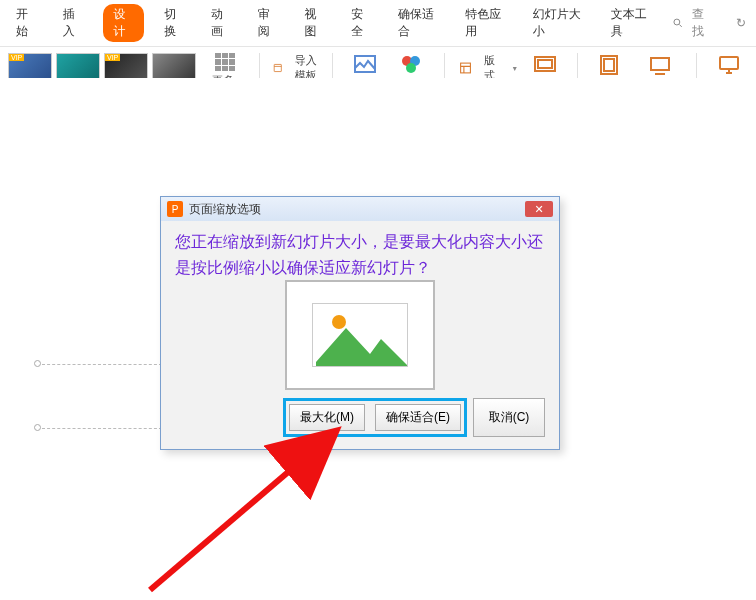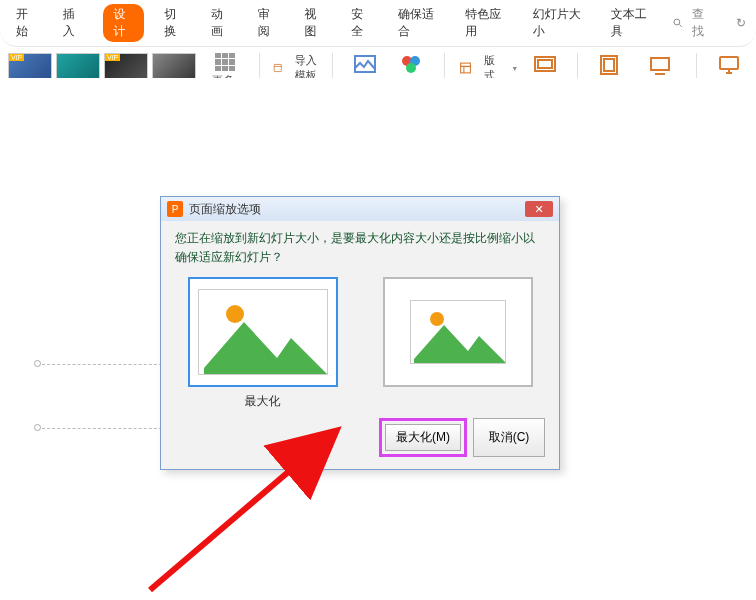--- a/index.html
+++ b/index.html
@@ -1,18 +1,18 @@
 <!DOCTYPE html>
 <html><head>
   <meta charset="utf-8">
   <style>
     * { margin: 0; padding: 0; box-sizing: border-box; font-family: "Microsoft YaHei", sans-serif; }
     body { width: 756px; height: 600px; background: #fff; overflow: hidden; position: relative; }
 
-    .menubar { display: flex; align-items: center; gap: 14px; padding: 4px 10px; font-size: 12px; color: #333; border-bottom: 1px solid #e5e5e5; border-radius: 17px; }
+    .menubar { display: flex; align-items: center; gap: 14px; padding: 4px 10px; font-size: 12px; color: #333; border-bottom: 1px solid #e5e5e5; }
     .menubar .tab { padding: 2px 6px; cursor: pointer; }
     .menubar .tab.active { background: #ff6a00; color: #fff; border-radius: 10px; padding: 2px 10px; }
     .menubar .search { margin-left: auto; display: flex; align-items: center; gap: 8px; color: #888; }
     .menubar .search svg { width: 14px; height: 14px; }
 
     .toolbar { display: flex; align-items: flex-start; padding: 6px 8px 4px; gap: 10px; border-bottom: 1px solid #ddd; }
     .thumb-row { display: flex; gap: 4px; align-items: center; }
     .thumb { width: 44px; height: 30px; border: 1px solid #ccc; background: #e9eef5; position: relative; }
     .thumb.blue { background: linear-gradient(135deg,#4a7bbd,#2a4e8a); }
     .thumb.teal { background: linear-gradient(135deg,#1fa2a2,#0d6d6d); }
@@ -35,31 +35,31 @@
     .canvas-area { position:absolute; top:78px; left:0; right:0; bottom:0; background:#fff; }
     .connector-dot { position:absolute; width:7px; height:7px; border:1px solid #aaa; border-radius:50%; background:#fff; }
     .connector-line { position:absolute; height:0; border-top:1px dashed #bbb; }
 
     .dialog-backdrop { position:absolute; top:0; left:0; right:0; bottom:0; }
     .dialog { position:absolute; left:160px; top:196px; width:400px; background:#f2f2f2; border:1px solid #7a9fce; box-shadow:4px 4px 8px rgba(0,0,0,.15); }
     .dlg-title { background:linear-gradient(#eaf1fb,#d7e4f5); height:24px; display:flex; align-items:center; padding:0 6px; font-size:12px; color:#333; }
     .dlg-title .p-icon{ width:16px;height:16px;background:#ff6a00;color:#fff;display:flex;align-items:center;justify-content:center;font-size:10px;border-radius:2px;margin-right:6px;}
     .dlg-close { margin-left:auto; width:28px; height:16px; background:#d9534f; color:#fff; display:flex; align-items:center; justify-content:center; border-radius:2px; font-size:11px; cursor:pointer;}
     .dlg-body { padding:8px 14px 12px; }
-    .dlg-msg { font-size:12px; color:#14532d; line-height:1.6; margin-bottom:10px; }
+    .dlg-msg { font-size:16px; color:#6d28d9; line-height:1.6; }
     .choice-row { display:flex; justify-content:space-around; gap:20px; margin-bottom:8px;}
     .choice { text-align:center; }
     .choice .box { width:150px; height:110px; border:2px solid; padding:6px; background:#fff; display:flex; align-items:center; justify-content:center; cursor:pointer;}
     .choice.sel .box { border-color:#3a8fe8; }
     .choice.un .box { border-color:#bbb; }
     .choice .lbl { font-size:12px; margin-top:6px; color:#333; }
     .pic { width:130px; height:86px; border:1px solid #ccc; background:#fff; display:flex; align-items:flex-end; justify-content:center; overflow:hidden;}
     .pic.small { width:96px; height:64px; margin:auto;}
     .dlg-btns { display:flex; justify-content:flex-end; gap:6px; }
-    .highlight-zone { border:3px solid #d946ef; padding:3px; display:flex; gap:10px;align-items:center; }
+    .highlight-zone { border:3px solid #0ea5e9; padding:3px; display:flex; gap:10px;align-items:center; }
     .btn { min-width:72px; padding:4px 10px; font-size:12px; border:1px solid #aaa; background:linear-gradient(#fff,#e8e8e8); cursor:pointer; }
 
     .arrow-annot { position:absolute; left:130px; top:420px; width:220px; height:180px; pointer-events:none; }
   </style>
 </head>
 <body>
 
 <div class="menubar">
   <span class="tab">开始</span>
   <span class="tab">插入</span>
@@ -201,45 +201,35 @@
 <div class="dialog-backdrop">
   <div class="dialog">
     <div class="dlg-title">
       <span class="p-icon">P</span>
       <span>页面缩放选项</span>
       <span class="dlg-close">✕</span>
     </div>
     <div class="dlg-body">
       <div class="dlg-msg">您正在缩放到新幻灯片大小，是要最大化内容大小还是按比例缩小以确保适应新幻灯片？</div>
       <div class="choice-row">
-        <div class="choice sel">
-          <div class="box">
-            <div class="pic">
-              <svg width="130" height="86">
-                <circle cx="36" cy="26" r="9" fill="#f39c12"></circle>
-                <path d="M5 80 L45 34 L78 70 L92 50 L128 86 L5 86 Z" fill="#4db14d"></path>
-              </svg>
-            </div>
-          </div>
-          <div class="lbl">最大化</div>
-        </div>
         <div class="choice un">
           <div class="box" style="align-items:center;">
             <div class="pic small">
               <svg width="96" height="64">
                 <circle cx="26" cy="20" r="7" fill="#f39c12"></circle>
                 <path d="M3 60 L33 26 L57 52 L68 37 L95 64 L3 64 Z" fill="#4db14d"></path>
               </svg>
             </div>
           </div>
         </div>
       </div>
       <div class="dlg-btns">
         <div class="highlight-zone">
           <button class="btn">最大化(M)</button>
+          <button class="btn">确保适合(E)</button>
         </div>
         <button class="btn">取消(C)</button>
       </div>
     </div>
   </div>
 
   <svg class="arrow-annot" viewBox="0 0 220 180">
     <defs>
         <marker id="ah" markerWidth="12" markerHeight="12" refX="9" refY="6" orient="auto">
           <path d="M0 0 L12 6 L0 12 Z" fill="#e11"></path>

